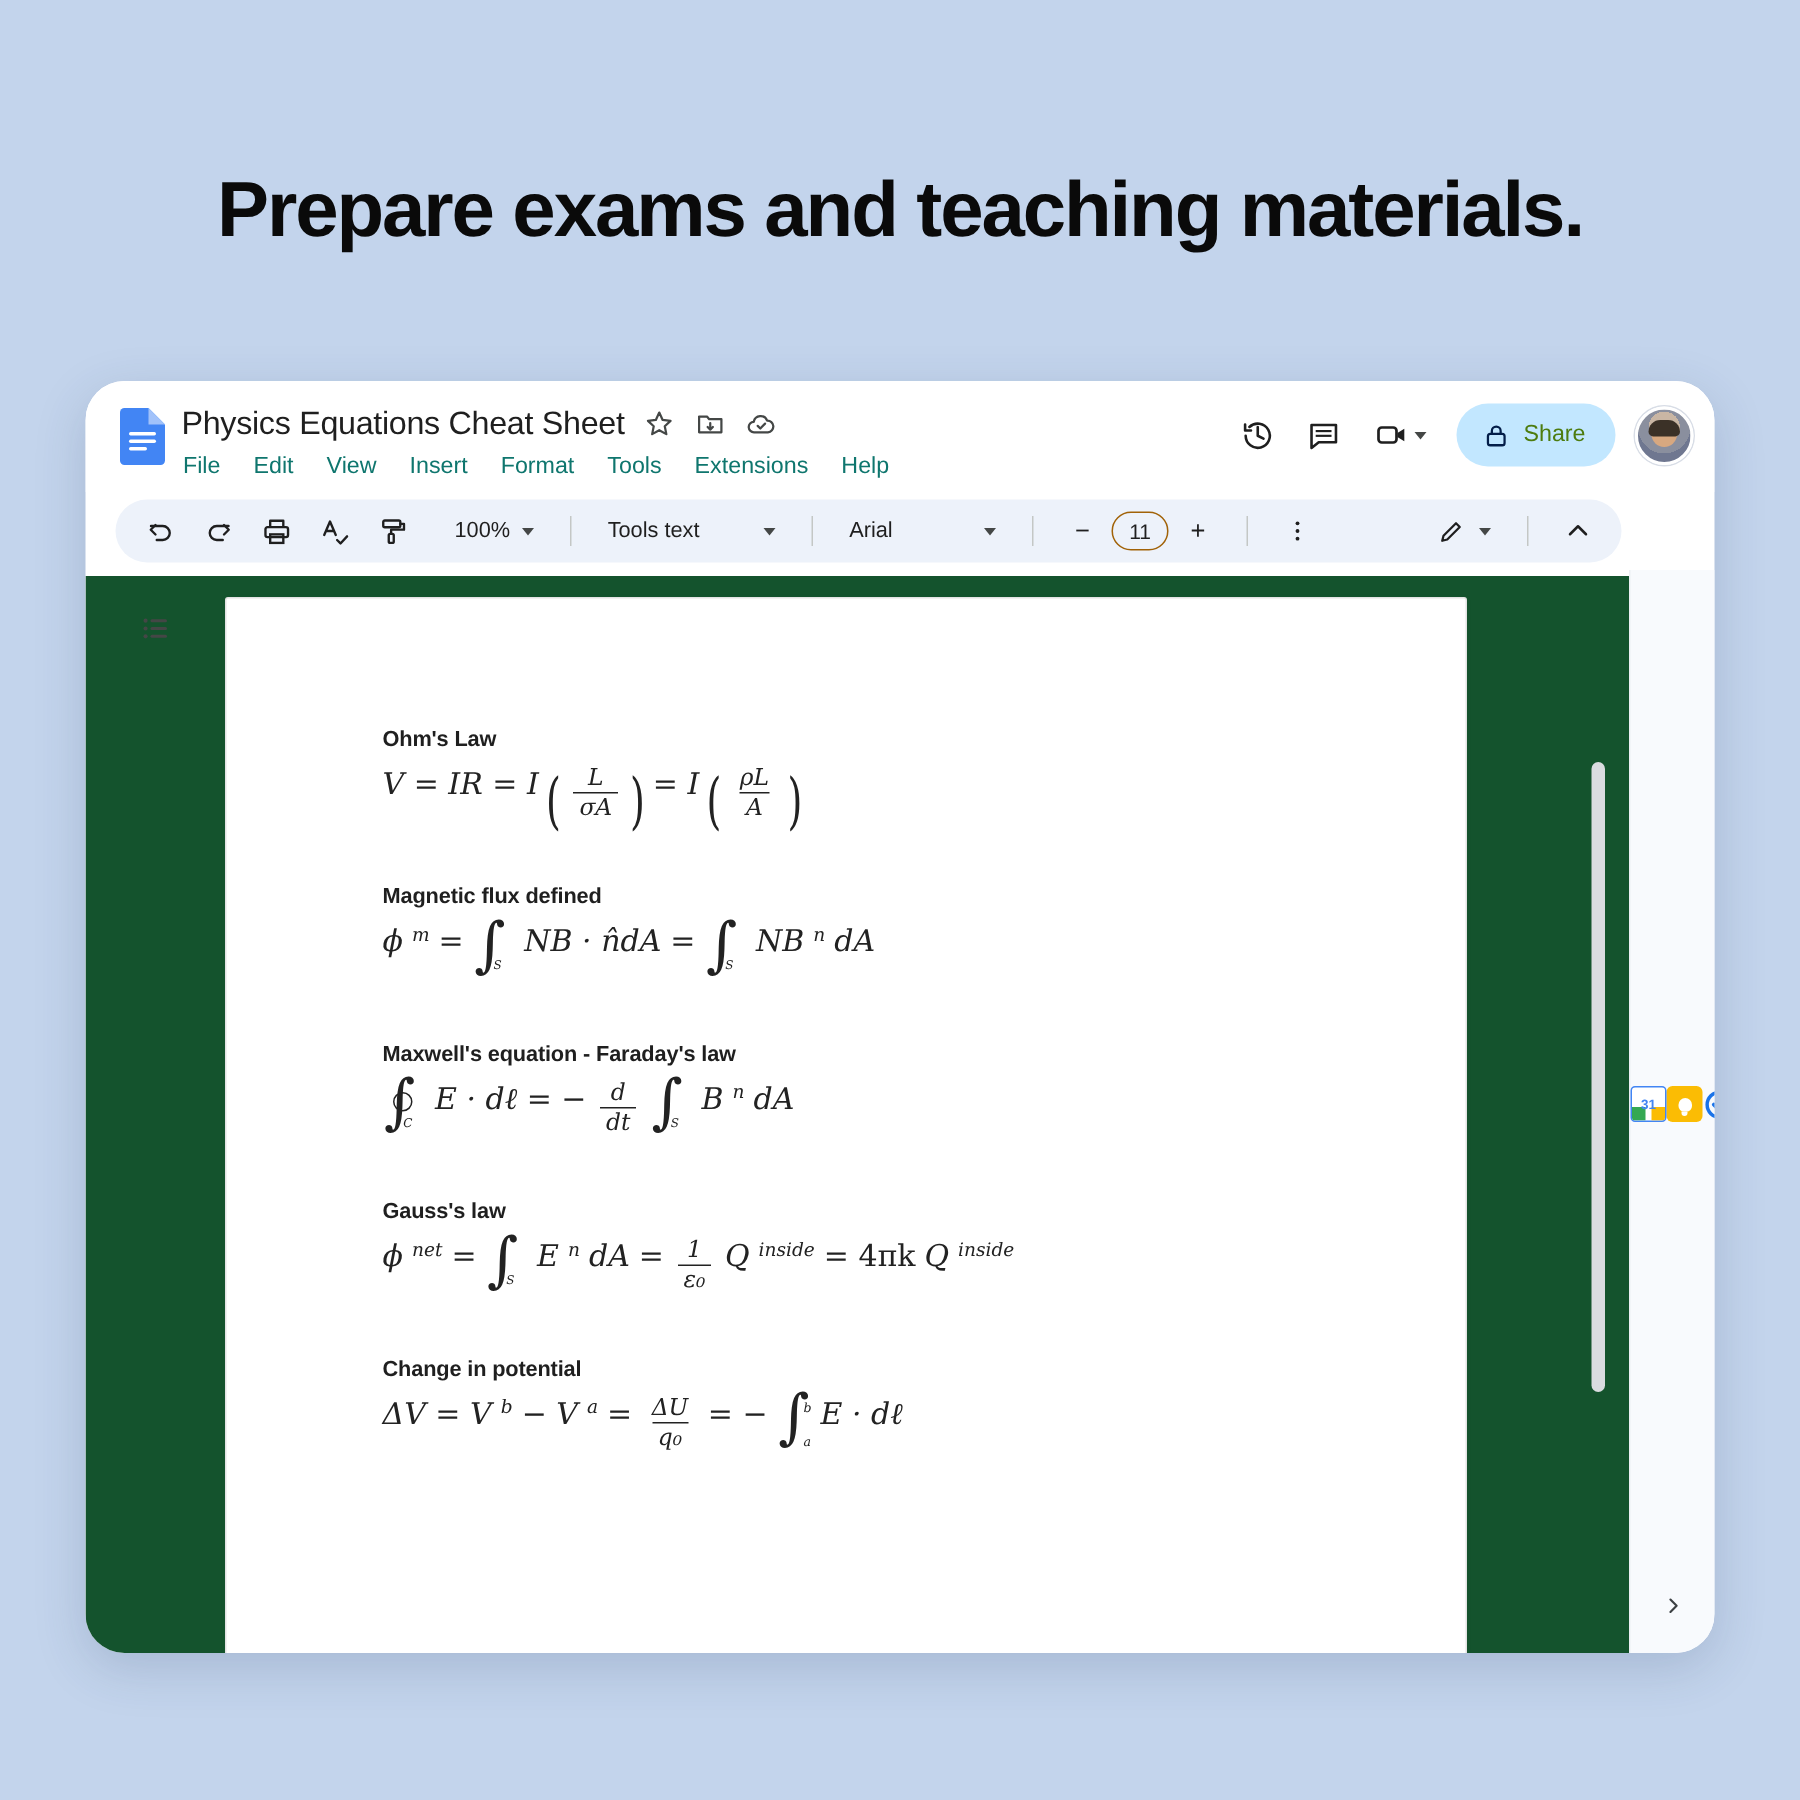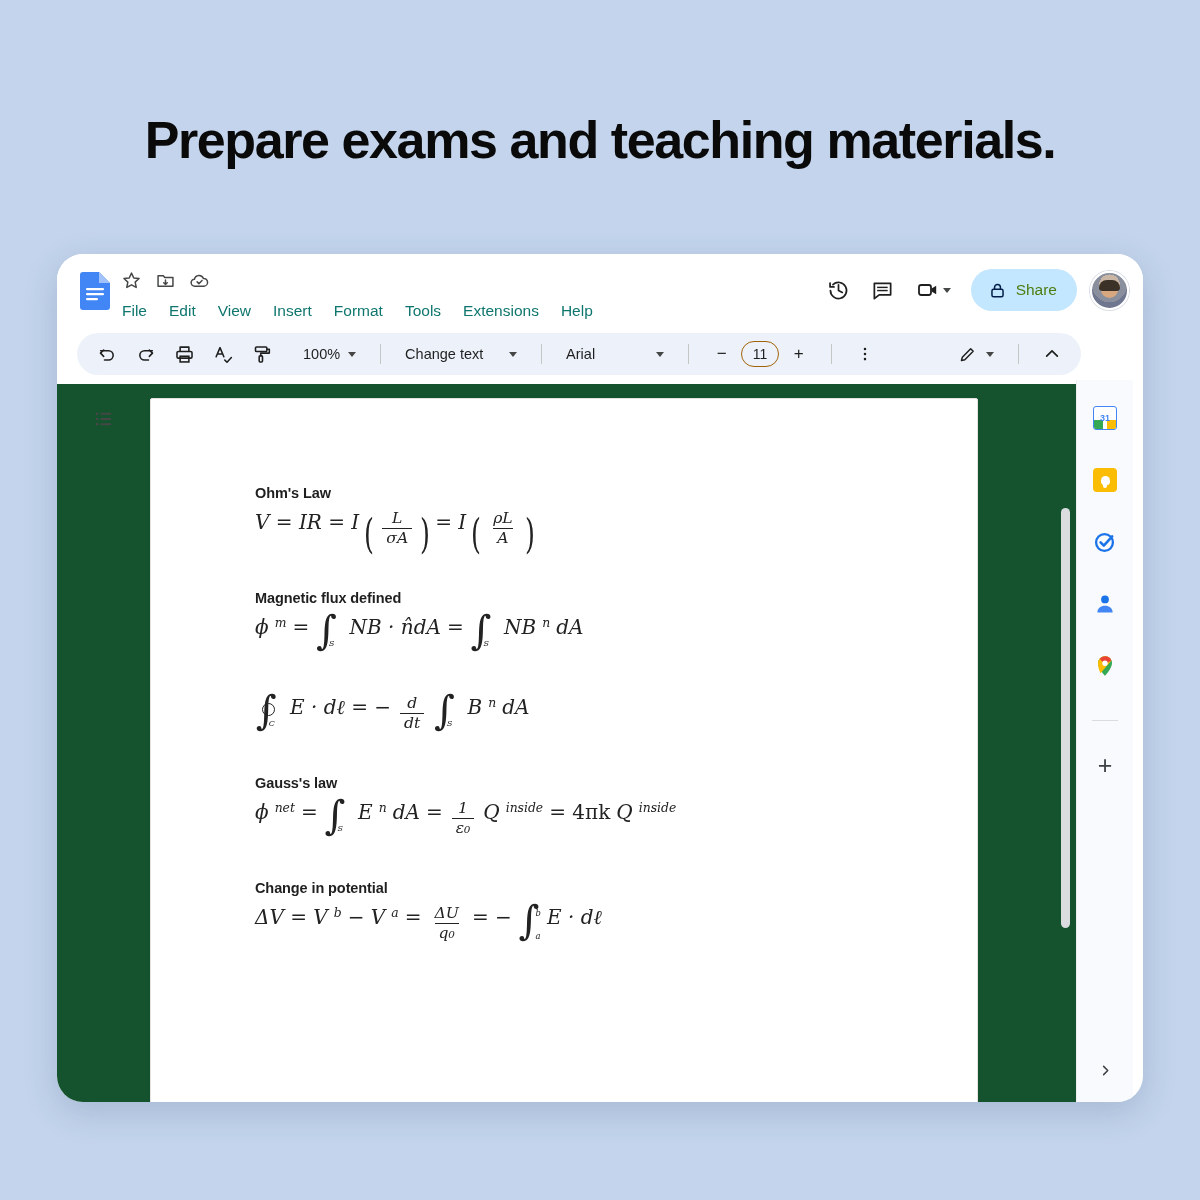--- a/index.html
+++ b/index.html
@@ -214,25 +214,25 @@
     width: 9px; height: 722px;
   }
   .doc-scroll .thumb {
     position: absolute; left: 0; top: 124px;
     width: 9px; height: 420px;
     background: #dadce0; border-radius: 5px;
   }
 
   
   .side-rail {
-    position: absolute; right: 10px; top: 126px;
+    position: absolute; right: 0; top: 126px;
     width: 57px; height: 722px;
     background: #f8fafd;
     border-left: 1px solid #eceff4;
-    display: flex; flex-direction: column; align-items: center;
+    display: flex; align-items: center;
     padding-top: 24px;
   }
   .rail-item {
     width: 28px; height: 28px; margin-bottom: 34px;
     display: flex; align-items: center; justify-content: center;
   }
   .rail-div { width: 26px; height: 1px; background: #dadce0; margin: 6px 0 30px; }
   .rail-plus { font-size: 25px; color: #3c4043; line-height: 1; font-weight: 300; }
   .rail-expand {
     position: absolute; bottom: 18px; left: 50%; margin-left: -14px;
@@ -272,20 +272,21 @@
 
     <svg class="docs-logo" viewBox="0 0 30 38">
       <path d="M3 0h16l11 11v24a3 3 0 0 1-3 3H3a3 3 0 0 1-3-3V3a3 3 0 0 1 3-3z" fill="#4285f4"></path>
       <path d="M19 0l11 11H19z" fill="#a1c2fa"></path>
       <rect x="6" y="16" width="18" height="2.3" rx="1.1" fill="#fff"></rect>
       <rect x="6" y="21" width="18" height="2.3" rx="1.1" fill="#fff"></rect>
       <rect x="6" y="26" width="12" height="2.3" rx="1.1" fill="#fff"></rect>
     </svg>
 
     <div class="title-row">
+      <div class="doc-title">Physics Equations Cheat Sheet</div>
 
       <svg class="hdr-ico" viewBox="0 0 24 24" fill="none" stroke="currentColor" stroke-width="1.7">
         <path d="M12 3.5l2.6 5.6 6 .7-4.4 4.1 1.2 6-5.4-3-5.4 3 1.2-6L3.4 9.8l6-.7z" stroke-linejoin="round"></path>
       </svg>
 
       <svg class="hdr-ico" viewBox="0 0 24 24" fill="none" stroke="currentColor" stroke-width="1.7">
         <path d="M3.5 6.5h6l1.7 2h9.3v10H3.5z" stroke-linejoin="round"></path>
         <path d="M12 11.5v5M12 16.5l-2-2M12 16.5l2-2" stroke-linecap="round"></path>
       </svg>
 
@@ -384,21 +385,21 @@
     </div>
 
     <div class="tb-select zoom-sel">
       <span>100%</span>
       <span class="caret"></span>
     </div>
 
     <div class="tb-sep"></div>
 
     <div class="tb-select style-sel">
-      <span>Change text</span>
+      <span>Tools text</span>
       <span class="caret"></span>
     </div>
 
     <div class="tb-sep"></div>
 
     <div class="tb-select font-sel">
       <span>Arial</span>
       <span class="caret"></span>
     </div>
 
@@ -490,20 +491,21 @@
               <span class="bigint">∫</span>
               <span class="int-sub">S</span>
             </span>
             <span>NB</span>
               <sub>n</sub>
               <span>dA</span>
           </div>
         </div>
 
         <div class="eq-block">
+          <div class="eq-head">Maxwell's equation - Faraday's law</div>
           <div class="eq-body">
             <span class="int-wrap oint">
               <span class="bigint">∫</span>
               <span class="ring"></span>
               <span class="int-sub">C</span>
             </span>
             <span>E · dℓ  =  −</span>
             <span class="frac">
               <span class="num">d</span>
               <span class="den">dt</span>

